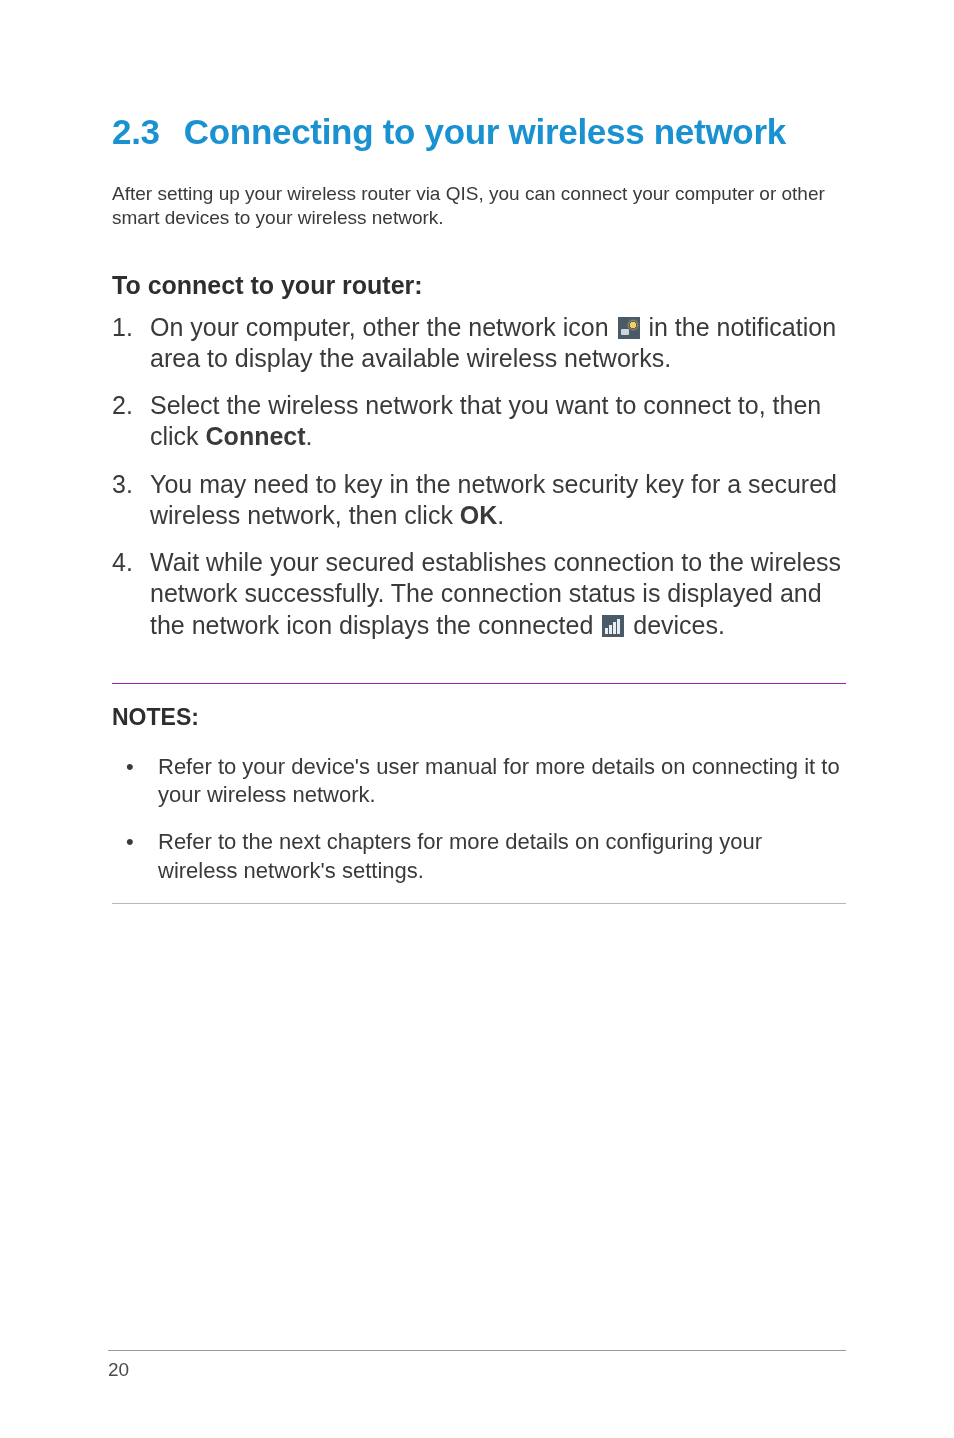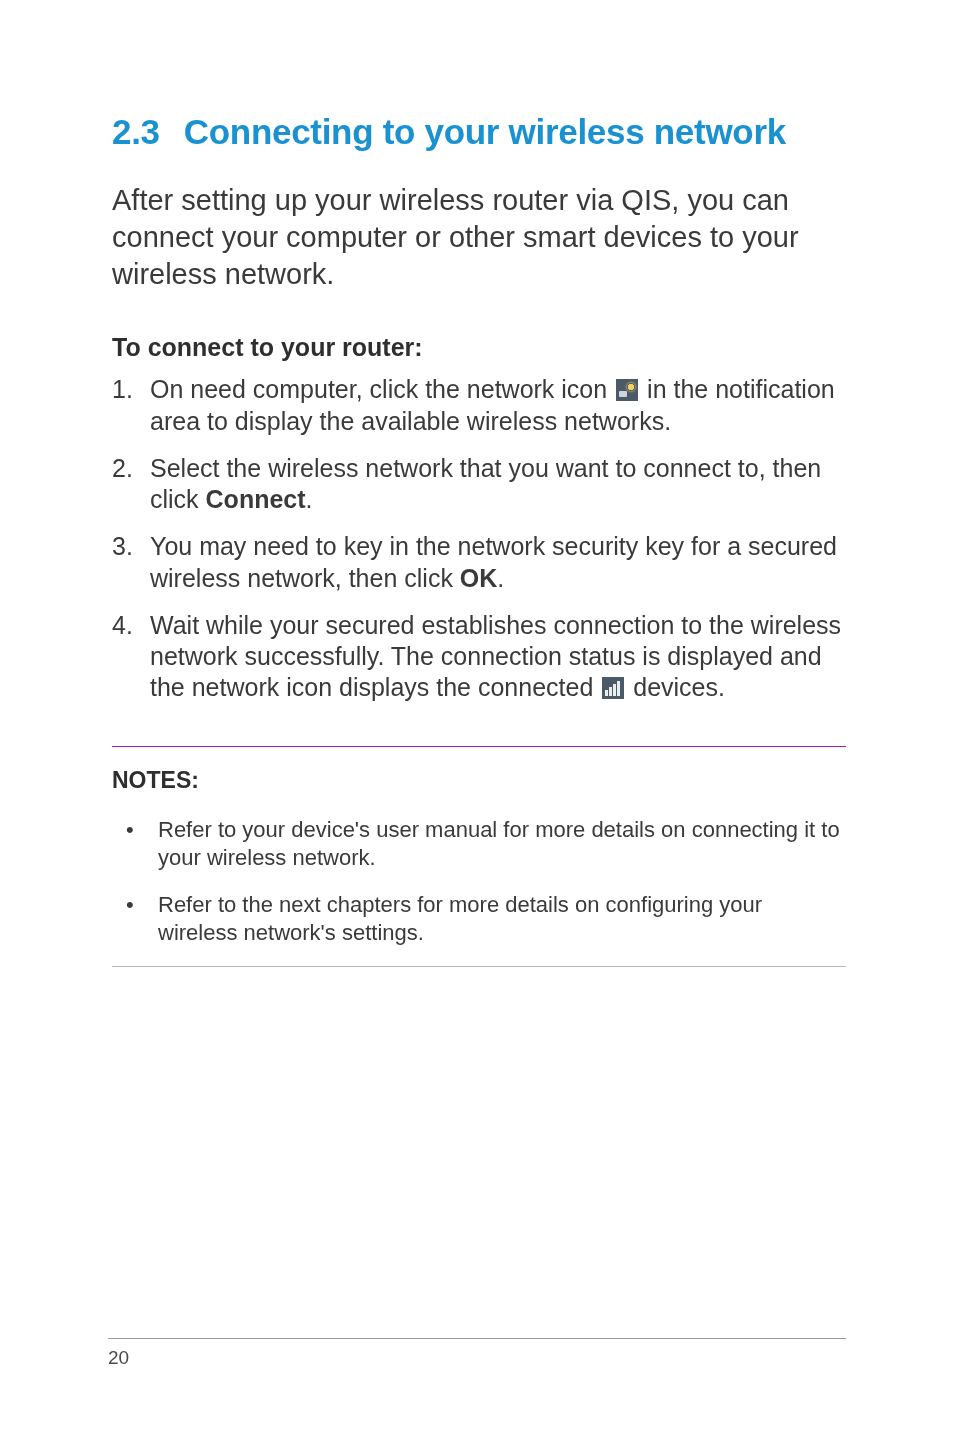--- a/index.html
+++ b/index.html
@@ -15,21 +15,21 @@
   }
   .heading {
     color: #1a91d0;
     font-size: 35px;
     font-weight: 700;
     margin-bottom: 30px;
     letter-spacing: -0.3px;
   }
   .heading .secnum { margin-right: 24px; margin-top: 32px; }
   .intro {
-    font-size: 29px;
+    font-size: 19px;
     line-height: 1.28;
     color: #3a3a3a;
     margin-bottom: 40px;
   }
   .subheading {
     font-size: 25px;
     font-weight: 700;
     color: #2e2e2e;
     margin-bottom: 12px;
   }
@@ -124,21 +124,21 @@
     content: "•";
     position: absolute;
     left: 14px;
     top: 0;
     font-size: 22px;
   }
   .footer {
     position: absolute;
     left: 108px;
     right: 108px;
-    bottom: 69px;
+    bottom: 57px;
     border-top: 1.5px solid #9a9a9a;
     padding-top: 8px;
     font-size: 19px;
     color: #4a4a4a;
   }
 </style>
 </head>
 <body>
 
 <div class="page">
@@ -146,21 +146,21 @@
   <h1 class="heading">
     <span class="secnum">2.3</span><span>Connecting to your wireless network</span>
   </h1>
 
   <p class="intro">After setting up your wireless router via QIS, you can connect your computer or other smart devices to your wireless network.</p>
 
   <p class="subheading">To connect to your router:</p>
 
   <ol class="steps">
     <li>
-      <span>On need computer, click the network icon </span><span class="icon-box network"></span><span> in the notification area to display the available wireless networks.</span>
+      <span>On your computer, other the network icon </span><span class="icon-box network"></span><span> in the notification area to display the available wireless networks.</span>
     </li>
     <li>
       <span>Select the wireless network that you want to connect to, then click </span><span class="bold">Connect</span><span>.</span>
     </li>
     <li>
       <span>You may need to key in the network security key for a secured wireless network, then click </span><span class="bold">OK</span><span>.</span>
     </li>
     <li>
       <span>Wait while your secured establishes connection to the wireless network successfully. The connection status is displayed and the network icon displays the connected </span><span class="icon-box connected"></span><span> devices.</span>
     </li>

